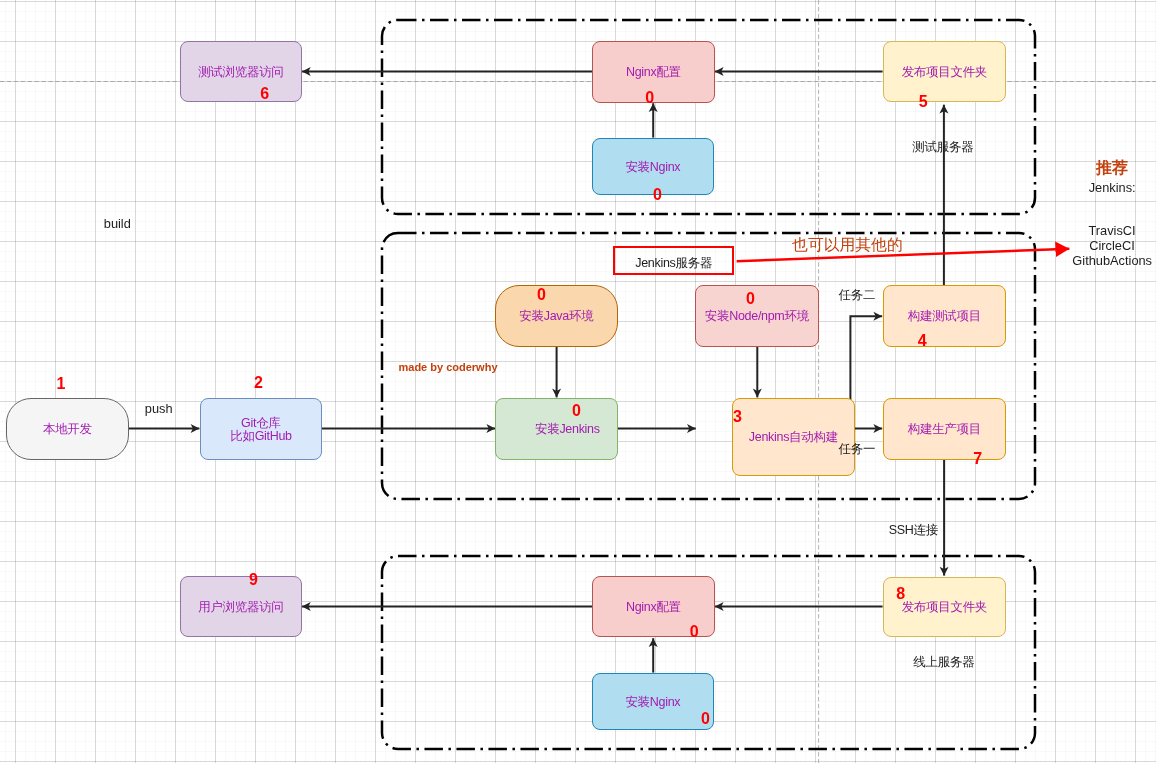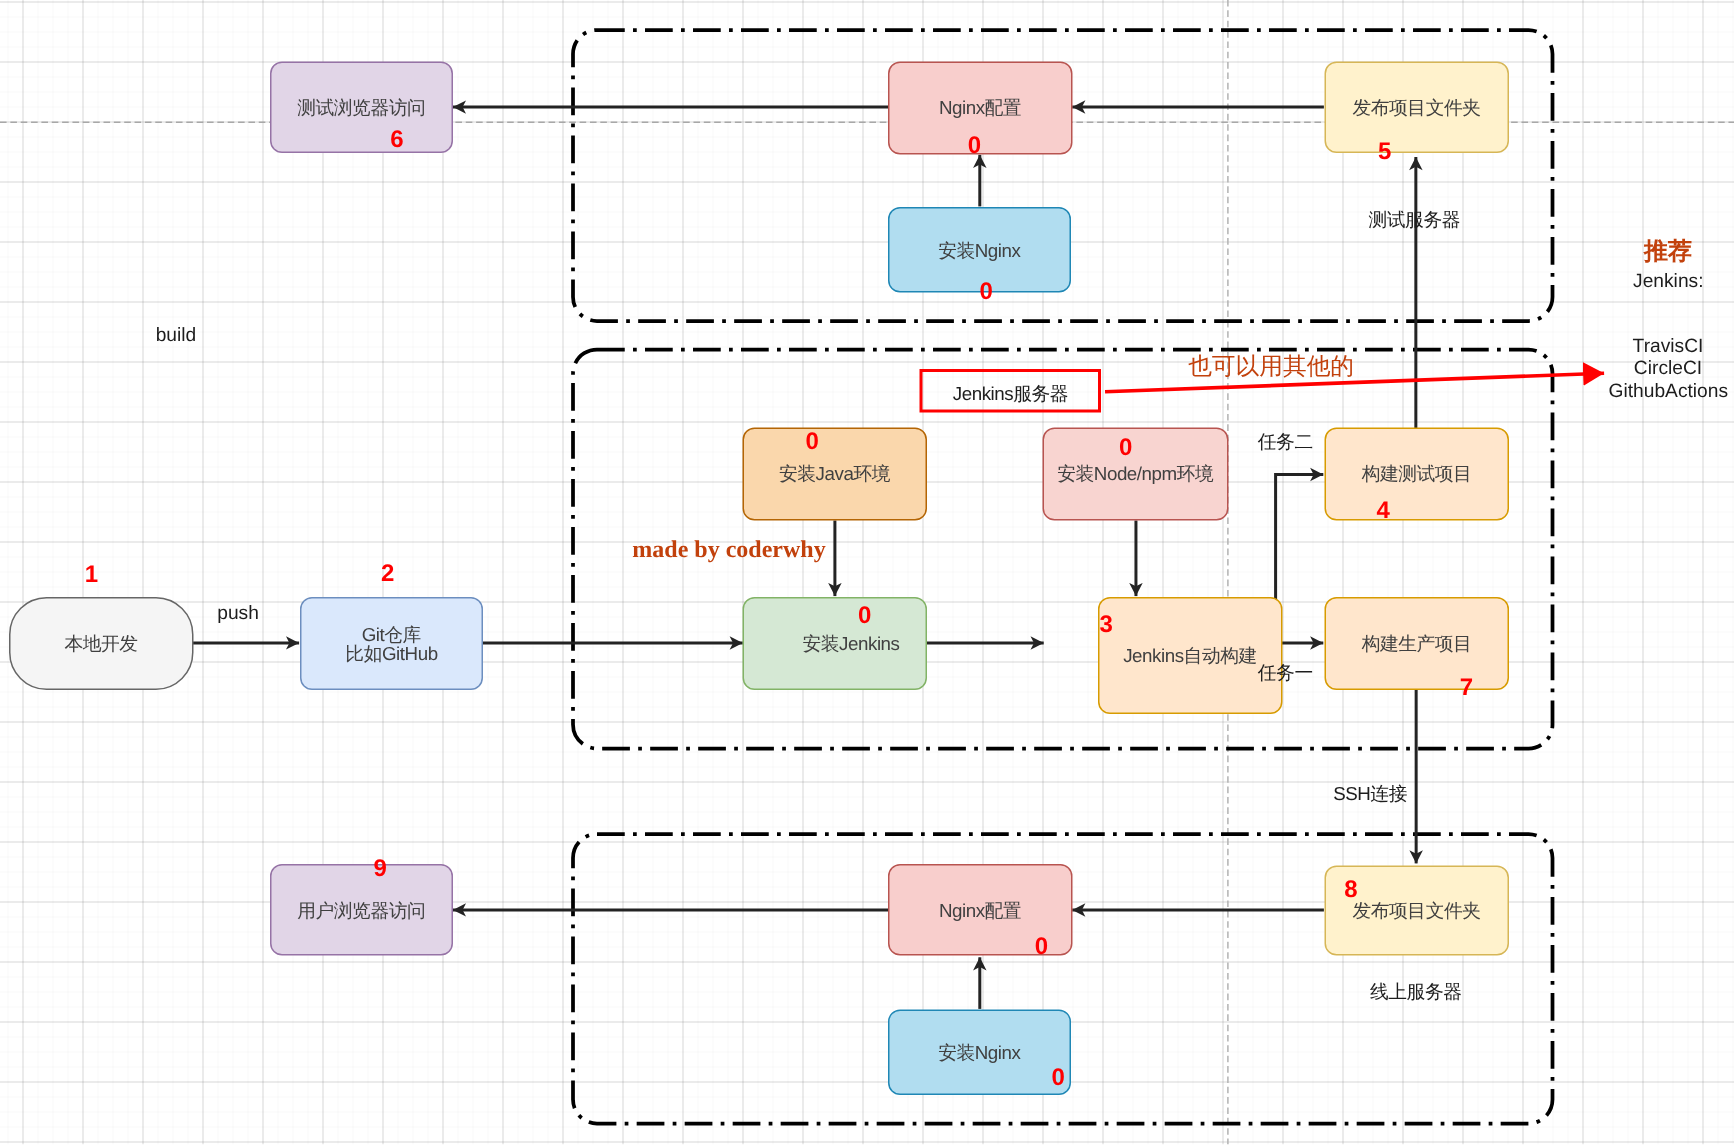--- a/index.html
+++ b/index.html
@@ -21,21 +21,21 @@
     background-size: 10px 10px, 10px 10px, 40px 40px, 40px 40px;
     background-position: 5px 1px, 5px 1px, 15px 1px, 15px 1px;
   }
 
   svg.layer { position:absolute; left:0; top:0; width:1156px; height:763px; overflow:visible; }
 
   .node {
     position:absolute; box-sizing:border-box;
     border-radius:8px; border:1.2px solid #000;
     display:flex; align-items:center; justify-content:center;
-    font-size:12.5px; color:#404040; line-height:13.6px; text-align:center;
+    font-size:12.5px; color:#a21caf; line-height:13.6px; text-align:center;
     white-space:pre-line; letter-spacing:-0.3px; text-indent:-0.3px;
   }
   .node > span { position:relative; top:1.2px; transform:translateZ(0); }
   .lbl {
     position:absolute; font-size:12.5px; color:#1d1d1d; white-space:nowrap;
     letter-spacing:-0.3px; text-indent:-0.3px;
     transform:translate(-50%,-50%) translateZ(0);
   }
   .num {
     position:absolute; font-size:16px; font-weight:bold; color:#ff0000;
@@ -106,21 +106,21 @@
       <div class="node" style="left: 180px; top: 41px; width: 122px; height: 61px; background: rgb(225, 213, 231); border-color: rgb(150, 115, 166);"><span>测试浏览器访问</span></div>
       <div class="num" style="left: 264.7px; top: 93.1px;">6</div>
       <div class="node" style="left: 180px; top: 576px; width: 122px; height: 61px; background: rgb(225, 213, 231); border-color: rgb(150, 115, 166);"><span>用户浏览器访问</span></div>
       <div class="num" style="left: 253.4px; top: 578.6px;">9</div>
       <div class="node" style="left: 592px; top: 41px; width: 123px; height: 62px; background: rgb(248, 206, 204); border-color: rgb(184, 84, 80);"><span>Nginx配置</span></div>
       <div class="num" style="left: 649.6px; top: 97px;">0</div>
       <div class="node" style="left: 592px; top: 138px; width: 122px; height: 57px; background: rgb(177, 221, 240); border-color: rgb(31, 135, 181);"><span>安装Nginx</span></div>
       <div class="num" style="left: 657.4px; top: 194.4px;">0</div>
       <div class="node" style="left: 883px; top: 41px; width: 123px; height: 61px; background: rgb(255, 242, 204); border-color: rgb(214, 182, 86);"><span>发布项目文件夹</span></div>
       <div class="num" style="left: 923.2px; top: 101px;">5</div>
-      <div class="node" style="left: 495px; top: 285px; width: 123px; height: 62px; background: rgb(250, 215, 172); border-color: rgb(180, 101, 4);"><span>安装Java环境</span></div>
+      <div class="node" style="left: 495px; top: 285px; width: 123px; height: 62px; background: rgb(250, 215, 172); border-color: rgb(180, 101, 4); border-radius: 24px;"><span>安装Java环境</span></div>
       <div class="num" style="left: 541.4px; top: 294.3px;">0</div>
       <div class="node" style="left: 695px; top: 285px; width: 124px; height: 62px; background: rgb(248, 212, 208); border-color: rgb(184, 84, 80);"><span>安装Node/npm环境</span></div>
       <div class="num" style="left: 750.4px; top: 298.4px;">0</div>
       <div class="node" style="left: 883px; top: 285px; width: 123px; height: 62px; background: rgb(255, 230, 204); border-color: rgb(215, 155, 0);"><span>构建测试项目</span></div>
       <div class="num" style="left: 922.1px; top: 340.2px;">4</div>
       <div class="node" style="left: 495px; top: 398px; width: 123px; height: 62px; background: rgb(213, 232, 212); border-color: rgb(130, 179, 102); padding-left: 22px;"><span>安装Jenkins</span></div>
       <div class="num" style="left: 576.5px; top: 410.3px;">0</div>
       <div class="node" style="left: 732px; top: 398px; width: 123px; height: 78px; background: rgb(255, 230, 204); border-color: rgb(215, 155, 0);"><span>Jenkins自动构建</span></div>
       <div class="num" style="left: 737.4px; top: 416px;">3</div>
       <div class="node" style="left: 883px; top: 398px; width: 123px; height: 62px; background: rgb(255, 230, 204); border-color: rgb(215, 155, 0);"><span>构建生产项目</span></div>
@@ -130,21 +130,21 @@
       <div class="node" style="left: 592px; top: 673px; width: 122px; height: 57px; background: rgb(177, 221, 240); border-color: rgb(31, 135, 181);"><span>安装Nginx</span></div>
       <div class="num" style="left: 705.5px; top: 718.3px;">0</div>
       <div class="node" style="left: 883px; top: 577px; width: 123px; height: 60px; background: rgb(255, 242, 204); border-color: rgb(214, 182, 86);"><span>发布项目文件夹</span></div>
       <div class="num" style="left: 900.6px; top: 593.2px;">8</div>
     </div>
 
   <div class="redbox" style="left:613.3px; top:245.5px; width:120.7px; height:29.7px;"></div>
   <div class="lbl" style="left:673.8px; top:263.4px;">Jenkins服务器</div>
   <div class="redtext" style="left:847.4px; top:244.5px; font-size:15.8px;">也可以用其他的</div>
   <div class="redtext" style="left:1112px; top:168px; font-size:16px; font-weight:bold;">推荐</div>
-  <div class="redtext" style="left:486px; top:367.4px; font-size:16px; font-weight:bold;font-family:Liberation Serif, serif;">made by coderwhy</div>
+  <div class="redtext" style="left:448px; top:367.4px; font-size:11px; font-weight:bold;">made by coderwhy</div>
 
   <div id="labels-layer">
       <div class="lbl" style="left: 117.3px; top: 223.4px; letter-spacing: 0px; text-indent: 0px; font-size: 12.8px;">build</div>
       <div class="lbl" style="left: 158.7px; top: 408.3px; letter-spacing: 0px; text-indent: 0px; font-size: 12.8px;">push</div>
       <div class="lbl" style="left: 943px; top: 147px;">测试服务器</div>
       <div class="lbl" style="left: 857px; top: 295px;">任务二</div>
       <div class="lbl" style="left: 857px; top: 448.5px;">任务一</div>
       <div class="lbl" style="left: 913.5px; top: 530px;">SSH连接</div>
       <div class="lbl" style="left: 944px; top: 662px;">线上服务器</div>
       <div class="lbl" style="left: 1112.2px; top: 187.3px; letter-spacing: 0px; text-indent: 0px; font-size: 12.8px;">Jenkins:</div>

